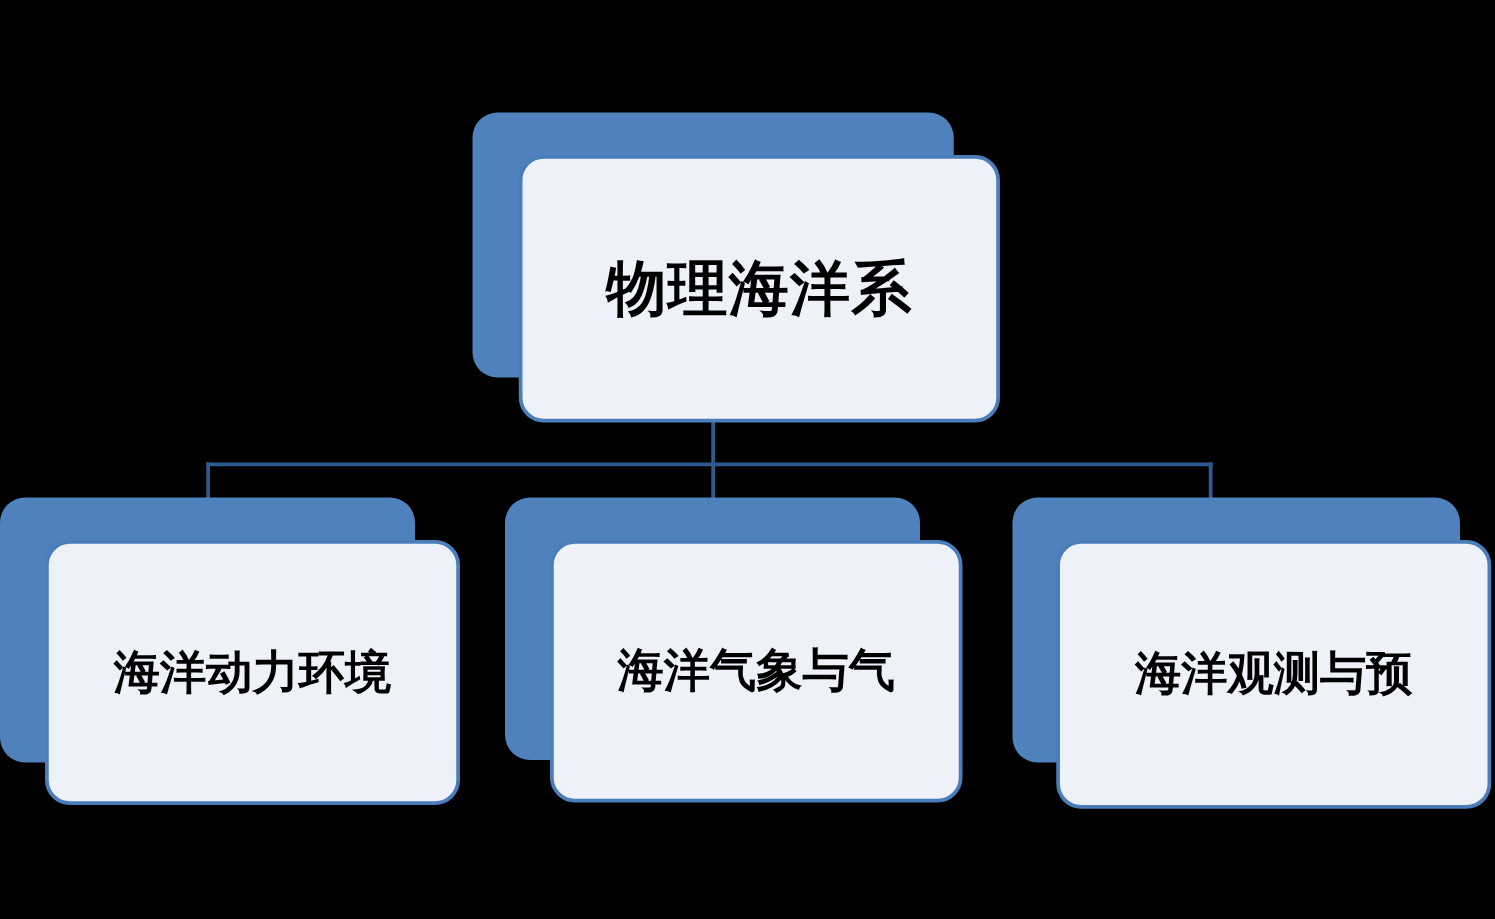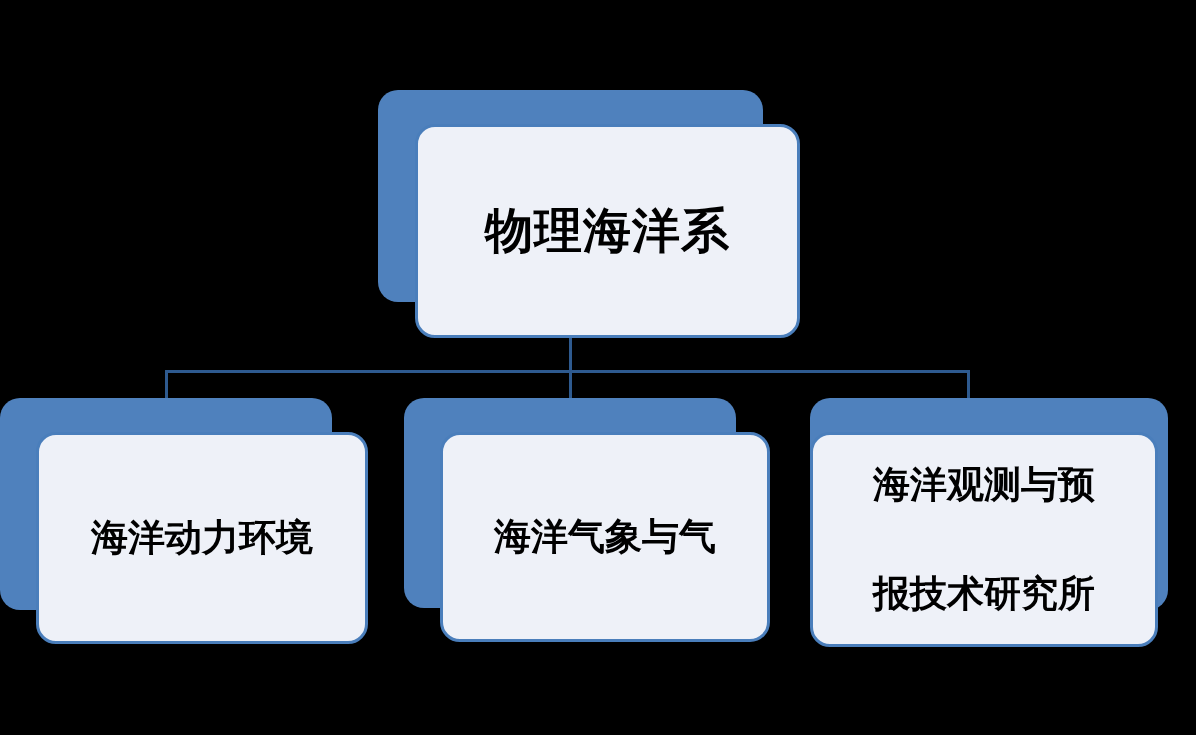--- a/index.html
+++ b/index.html
@@ -59,21 +59,21 @@
   
   #c1-shadow { left: 0px;   top: 398px; width: 332px; height: 212px; }
   #c1-box    { left: 36px;  top: 432px; width: 332px; height: 212px; }
 
   
   #c2-shadow { left: 404px; top: 398px; width: 332px; height: 210px; }
   #c2-box    { left: 440px; top: 432px; width: 330px; height: 210px; }
 
   
   #c3-shadow { left: 810px; top: 398px; width: 358px; height: 212px; }
-  #c3-box    { left: 810px; top: 432px; width: 348px; height: 215px; gap: 44px; }
+  #c3-box    { left: 845px; top: 432px; width: 348px; height: 215px; gap: 44px; }
 
   
   #stem       { left: 569px; top: 336px; height: 36px; }
   #crossbar   { left: 165px; top: 370px; width: 805px; }
   #stub-left  { left: 165px; top: 370px; height: 30px; }
   #stub-mid   { left: 569px; top: 370px; height: 30px; }
   #stub-right { left: 967px; top: 370px; height: 30px; }
 </style>
 </head>
 <body>
@@ -104,17 +104,16 @@
     <div class="node-shadow" id="c2-shadow"></div>
     <div class="node-box" id="c2-box">
       <span class="node-label-child">海洋气象与气</span>
     </div>
   </div>
 
   <div class="node">
     <div class="node-shadow" id="c3-shadow"></div>
     <div class="node-box" id="c3-box">
       <span class="node-label-child">海洋观测与预</span>
-      <span class="node-label-child">报技术研究所</span>
     </div>
   </div>
 
 </div>
 
 </body></html>

